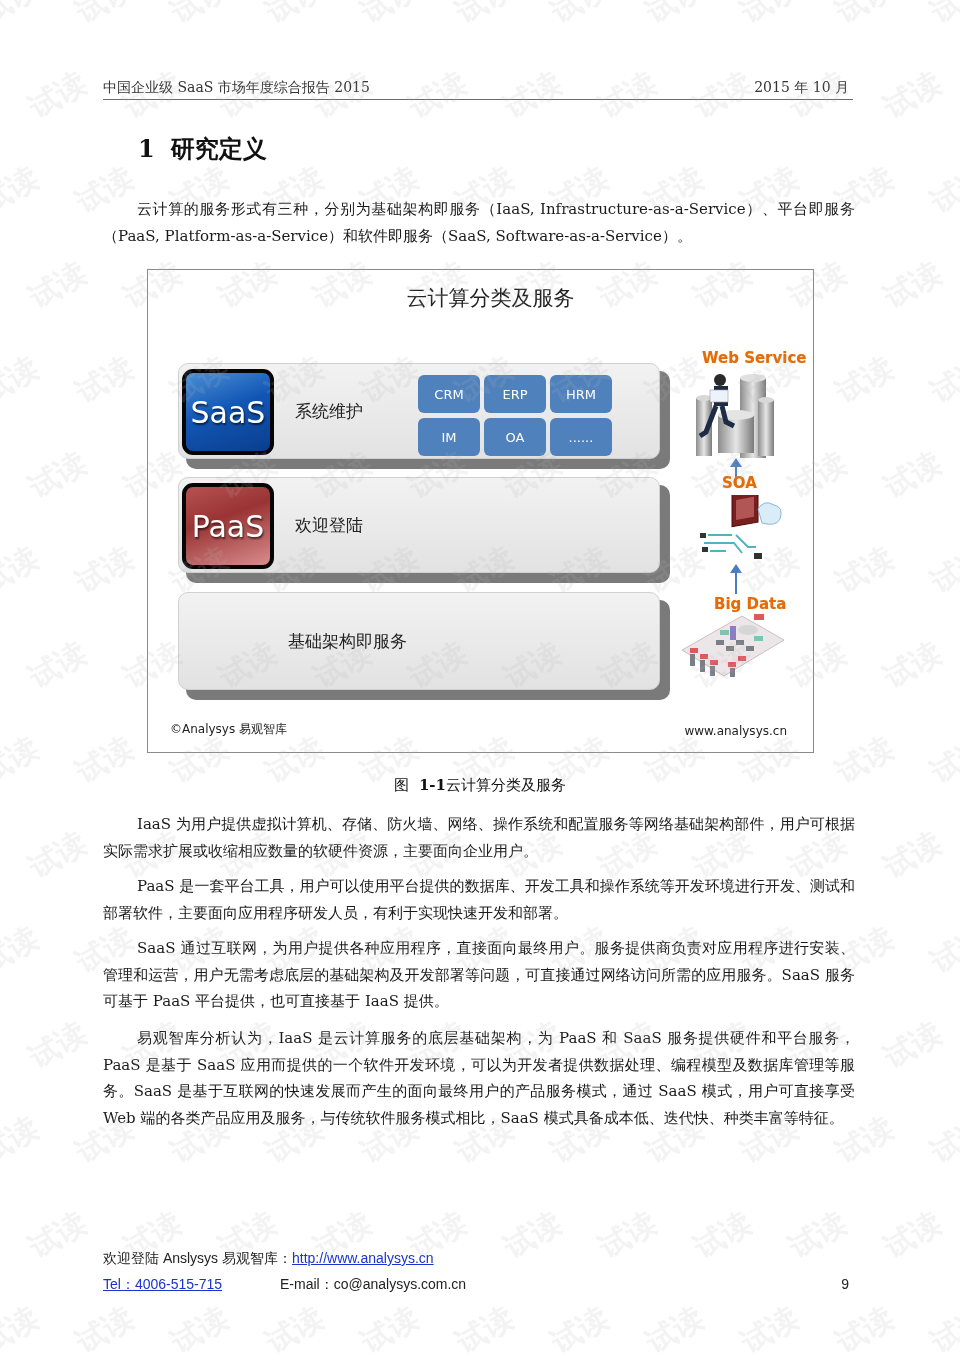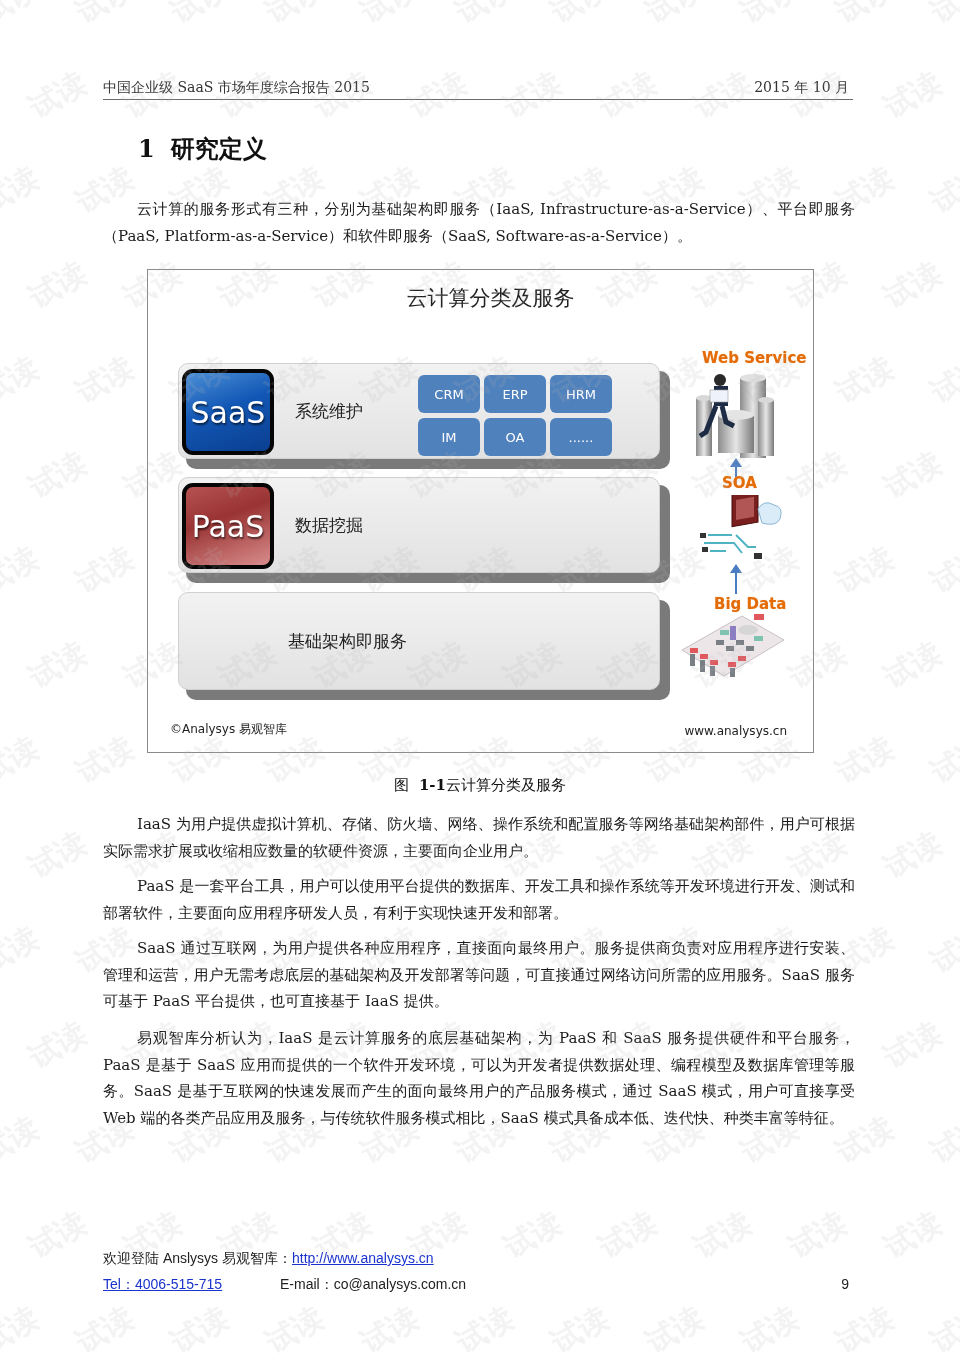--- a/index.html
+++ b/index.html
@@ -103,21 +103,21 @@
       <div class="tile">IM</div>
       <div class="tile">OA</div>
       <div class="tile">......</div>
     </div>
   </div>
 
   <div class="layer" style="top:207px; height:96px;">
     <div class="shadow"></div>
     <div class="panel"></div>
     <div class="badge paas">PaaS</div>
-    <div class="layer-label" style="left:117px;">数据挖掘</div>
+    <div class="layer-label" style="left:117px;">欢迎登陆</div>
   </div>
 
   <div class="layer" style="top:322px; height:98px;">
     <div class="shadow"></div>
     <div class="panel"></div>
     <div class="layer-label" style="left:110px;">基础架构即服务</div>
   </div>
 
   <div class="side-label" style="left:554px; top:79px;">Web Service</div>
   <svg class="illus" style="left:540px; top:100px;" width="90" height="95" viewBox="0 0 90 95">

